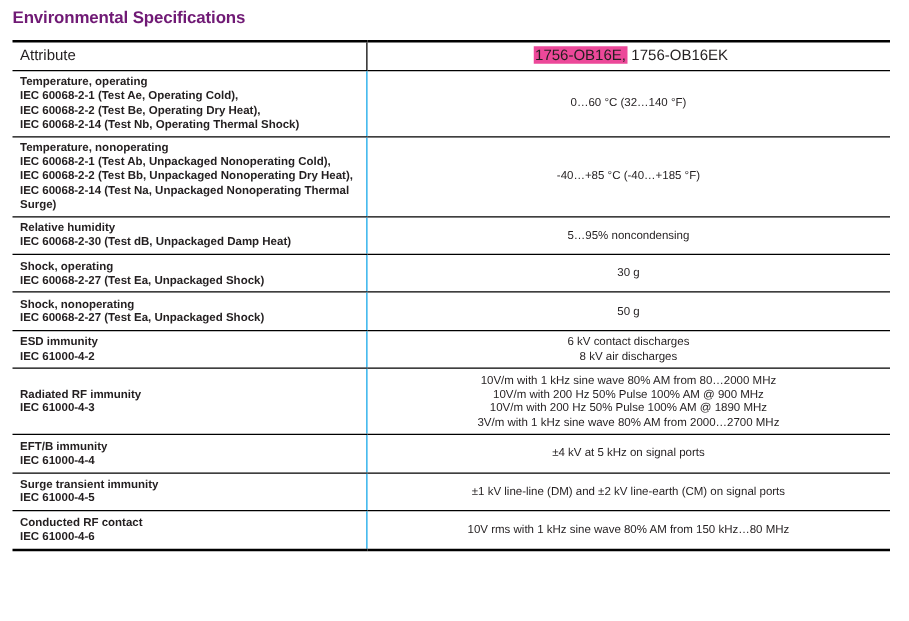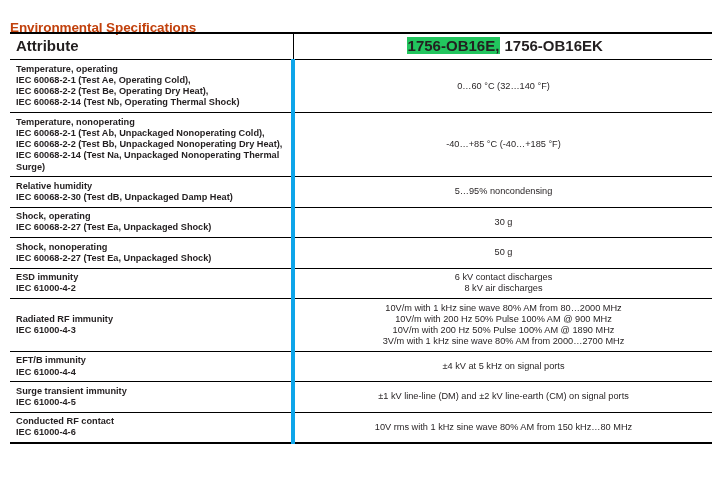--- a/index.html
+++ b/index.html
@@ -18,71 +18,71 @@
     position: relative;
     width: 727px;
     height: 497px;
     box-sizing: border-box;
     padding: 0;
     overflow: hidden;
   }
   .section-title {
     position: absolute;
     left: 10px;
-    top: 20px;
+    top: 6px;
     font-size: 13.5px;
     font-weight: bold;
     letter-spacing: -0.1px;
-    color: #c2410c;
+    color: #701a75;
     white-space: nowrap;
   }
   table.spec {
     position: absolute;
     left: 10px;
     top: 32px;
     width: 702px;
     border-collapse: collapse;
     table-layout: fixed;
     font-size: 9.2px;
     line-height: 1.22;
     color: #231f20;
   }
   table.spec col.c-attr { width: 283px; }
   table.spec col.c-val  { width: 419px; }
 
   table.spec thead th {
     border-top: 2.5px solid #000;
     border-bottom: 1.6px solid #000;
     padding: 3px 6px 4px 6px;
-    font-size: 15px;
-    font-weight: bold;
+    font-size: 12px;
+    font-weight: normal;
     text-align: left;
     vertical-align: middle;
     white-space: nowrap;
   }
   table.spec thead th.val-head {
     border-left: 1px solid #000;
     text-align: center;
     padding-left: 10px;
   }
   .hl {
-    background: #22c55e;
+    background: #ec4899;
     padding: 0 1px;
   }
   table.spec tbody td {
     border-bottom: 0.9px solid #000;
     padding: 3.5px 6px 3.5px 6px;
     vertical-align: middle;
   }
   table.spec tbody td.attr {
     text-align: left;
     font-weight: bold;
   }
   table.spec tbody td.val {
-    border-left: 4px solid #0ea5e9;
+    border-left: 1px solid #0ea5e9;
     text-align: center;
     padding-left: 10px;
     padding-right: 10px;
   }
   table.spec tbody tr:last-child td {
     border-bottom: 2.5px solid #000;
   }
   .attr-name { display: block; }
   .attr-std { display: block; }
   .val-line { display: block; }

